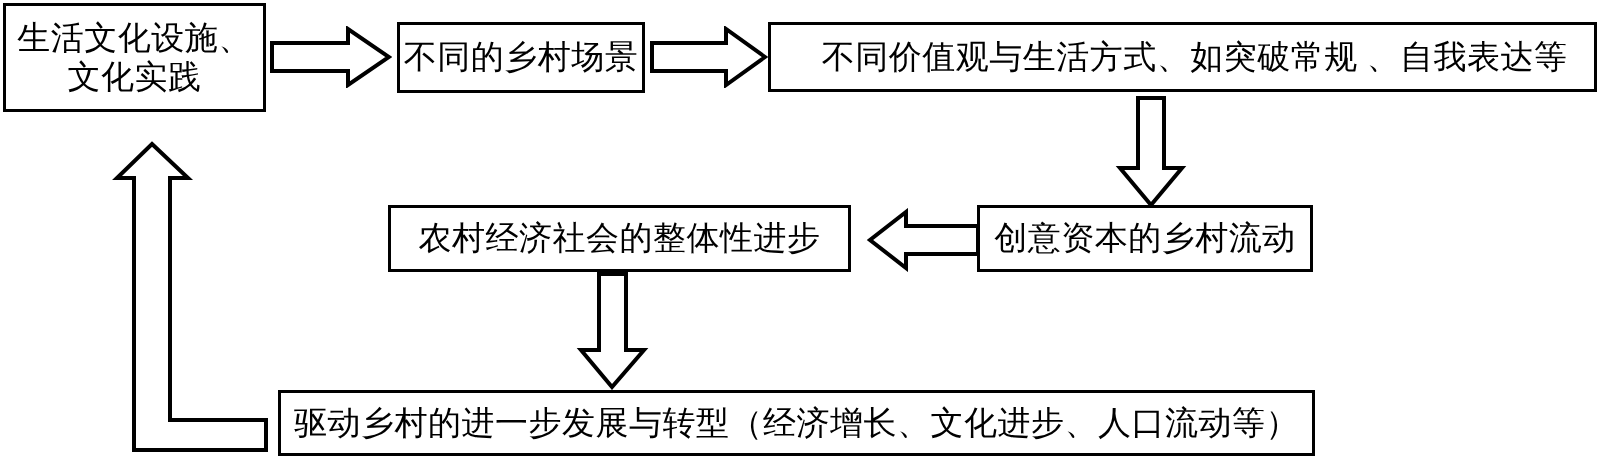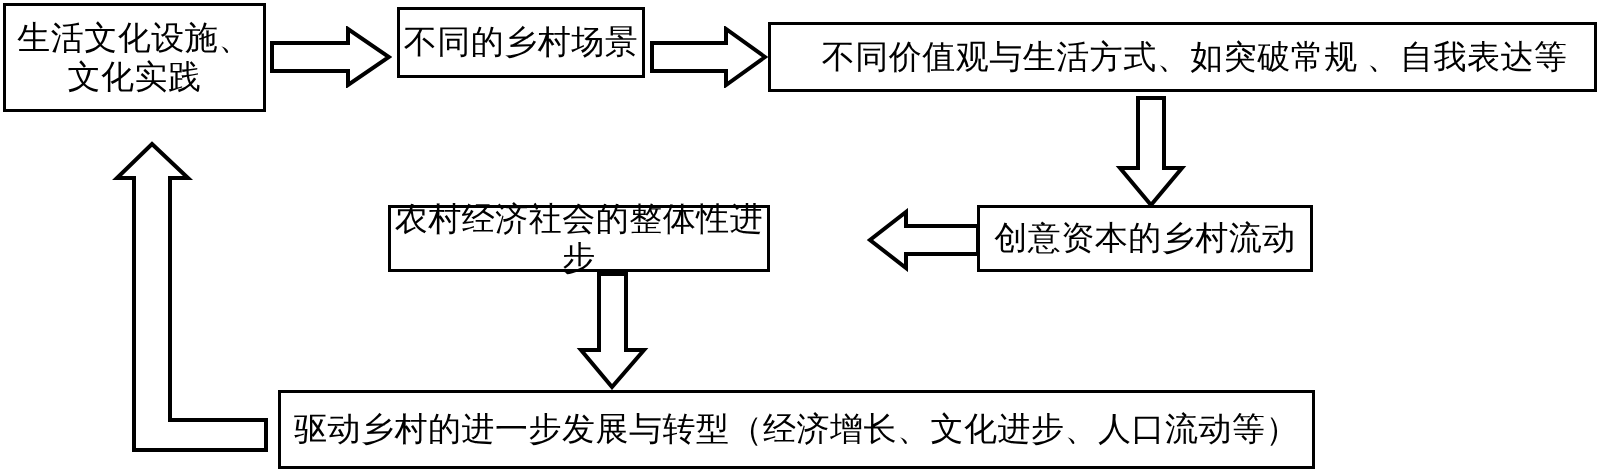--- a/index.html
+++ b/index.html
@@ -33,39 +33,39 @@
     line-height: 1.18;
     white-space: pre-line;
     letter-spacing: 0.5px;
   }
   
   #node-life-culture {
     left: 3px; top: 3px; width: 263px; height: 109px;
     font-size: 33px;
   }
   #node-rural-scenes {
-    left: 397px; top: 7px; width: 248px; height: 71px;
+    left: 397px; top: 22px; width: 248px; height: 71px;
     font-size: 33px;
   }
   #node-values-lifestyles {
     left: 768px; top: 22px; width: 829px; height: 70px;
     font-size: 33px;
     padding-left: 24px;
   }
   #node-overall-progress {
-    left: 388px; top: 205px; width: 382px; height: 67px;
+    left: 388px; top: 205px; width: 463px; height: 67px;
     font-size: 33px;
   }
   #node-creative-capital {
     left: 977px; top: 205px; width: 336px; height: 67px;
     font-size: 33px;
     font-family: Liberation Serif, serif;
   }
   #node-drive-development {
-    left: 278px; top: 390px; width: 1037px; height: 79px;
+    left: 278px; top: 390px; width: 1037px; height: 66px;
     font-size: 33px;
   }
   .arrow {
     position: absolute;
   }
   .arrow svg { display: block; }
   .loop-arrow { position: absolute; }
 </style>
 </head>
 <body>

